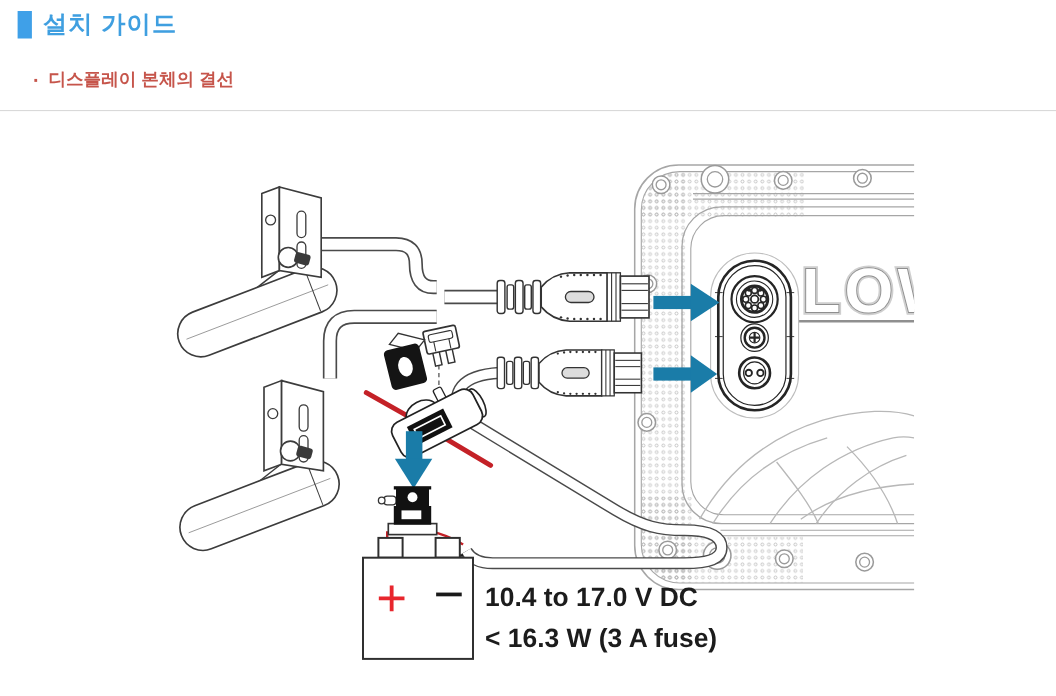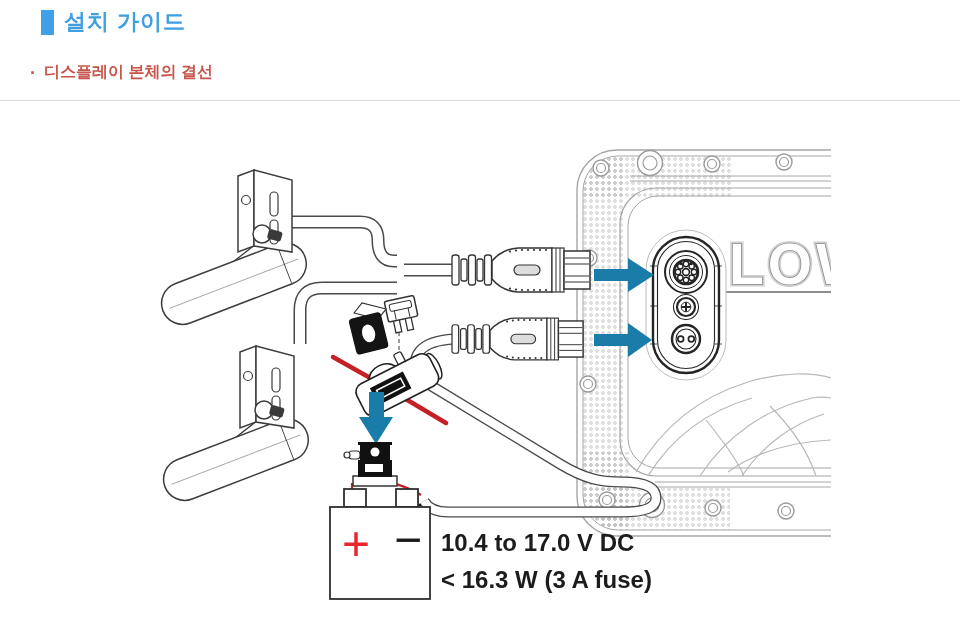--- a/index.html
+++ b/index.html
@@ -1,18 +1,18 @@
 <!DOCTYPE html>
 <html><head>
 <meta charset="utf-8">
 <style>
   html,body{margin:0;padding:0;background:#fff;}
   body{width:960px;height:633px;position:relative;overflow:hidden;
        font-family:"Liberation Sans","DejaVu Sans",sans-serif;}
-  .header{position:absolute;top:7px;left:41px;display:flex;align-items:center;gap:10px;}
+  .header{position:absolute;top:7px;left:16px;display:flex;align-items:center;gap:10px;}
   .accent-bar{width:13px;height:25px;background:#3FA0E8;}
   .title{font-size:22px;font-weight:700;color:#3F9FE0;letter-spacing:1px;}
   .subhead{position:absolute;top:62px;left:30px;font-size:16px;font-weight:700;
            color:#C6554B;display:flex;align-items:center;gap:8px;}
   .bullet{font-size:18px;line-height:1;}
   .divider{position:absolute;top:100px;left:0;width:960px;border-top:1px solid #D9D9D9;}
   .diagram{position:absolute;top:101px;left:0;}
   svg text{font-family:"Liberation Sans","DejaVu Sans",sans-serif;}
   .tube-o{fill:none;stroke:#4a4a4a;stroke-width:13;stroke-linejoin:round;}
   .tube-i{fill:none;stroke:#ffffff;stroke-width:10;stroke-linejoin:round;}

